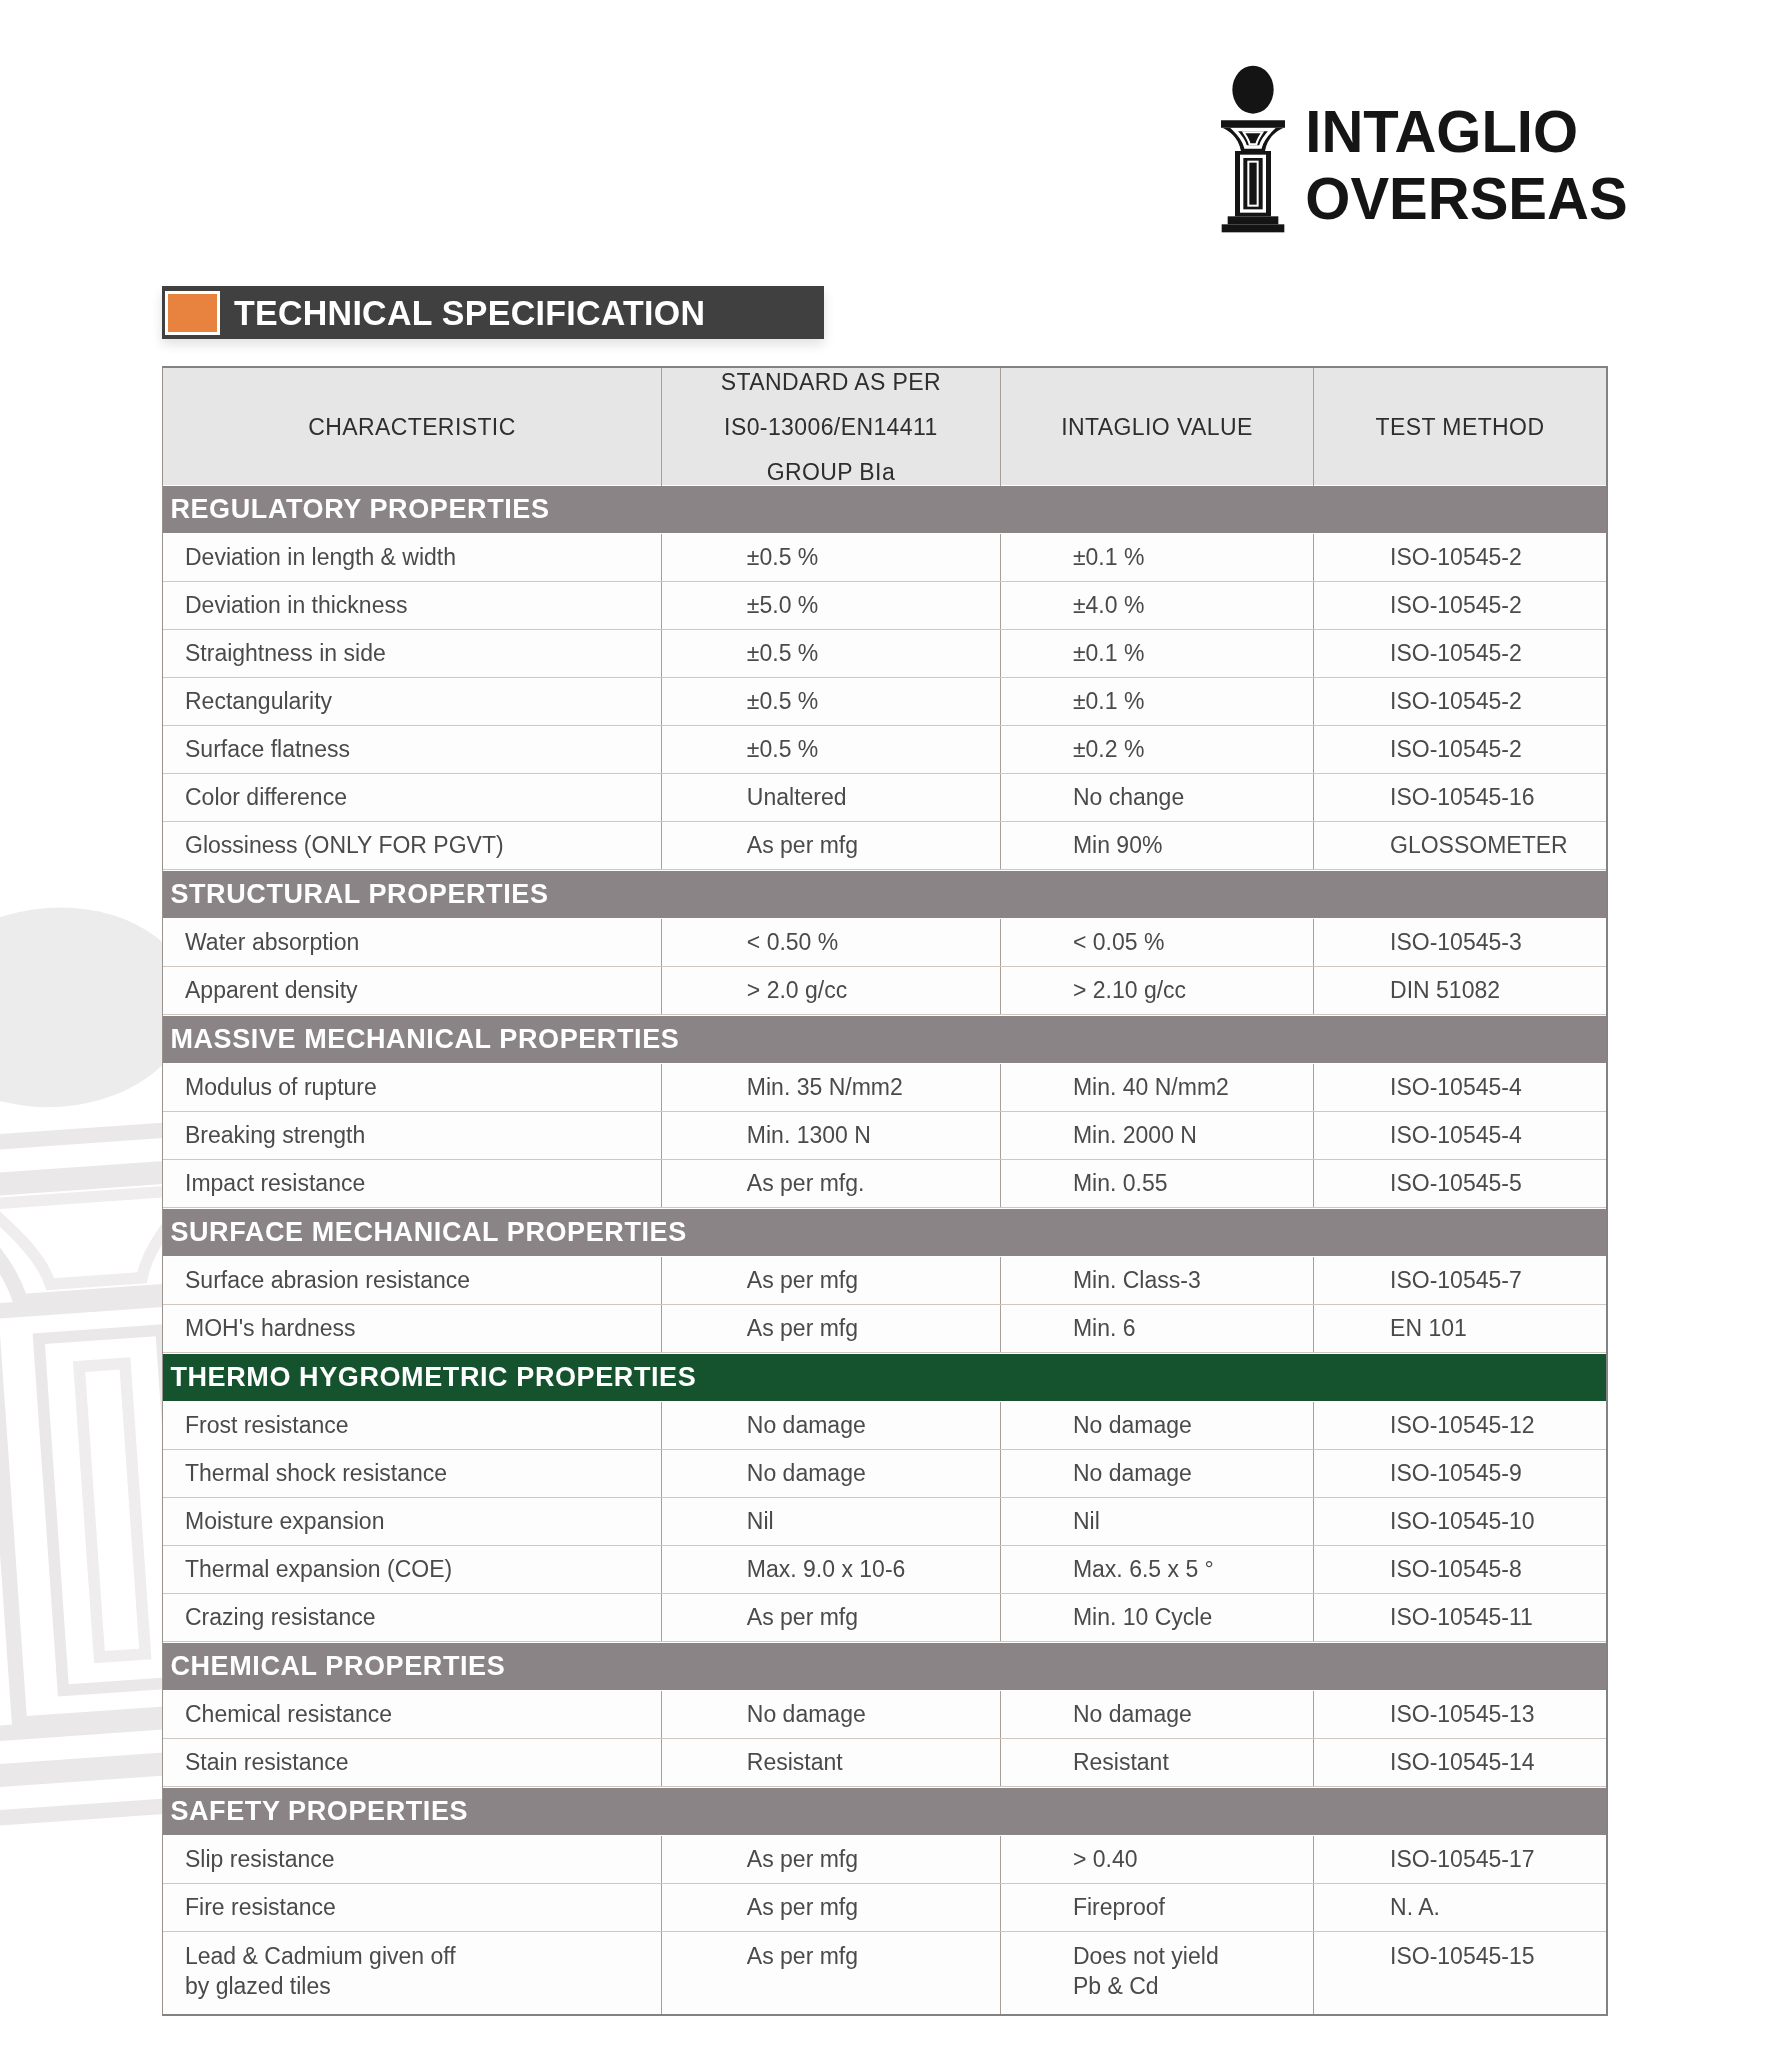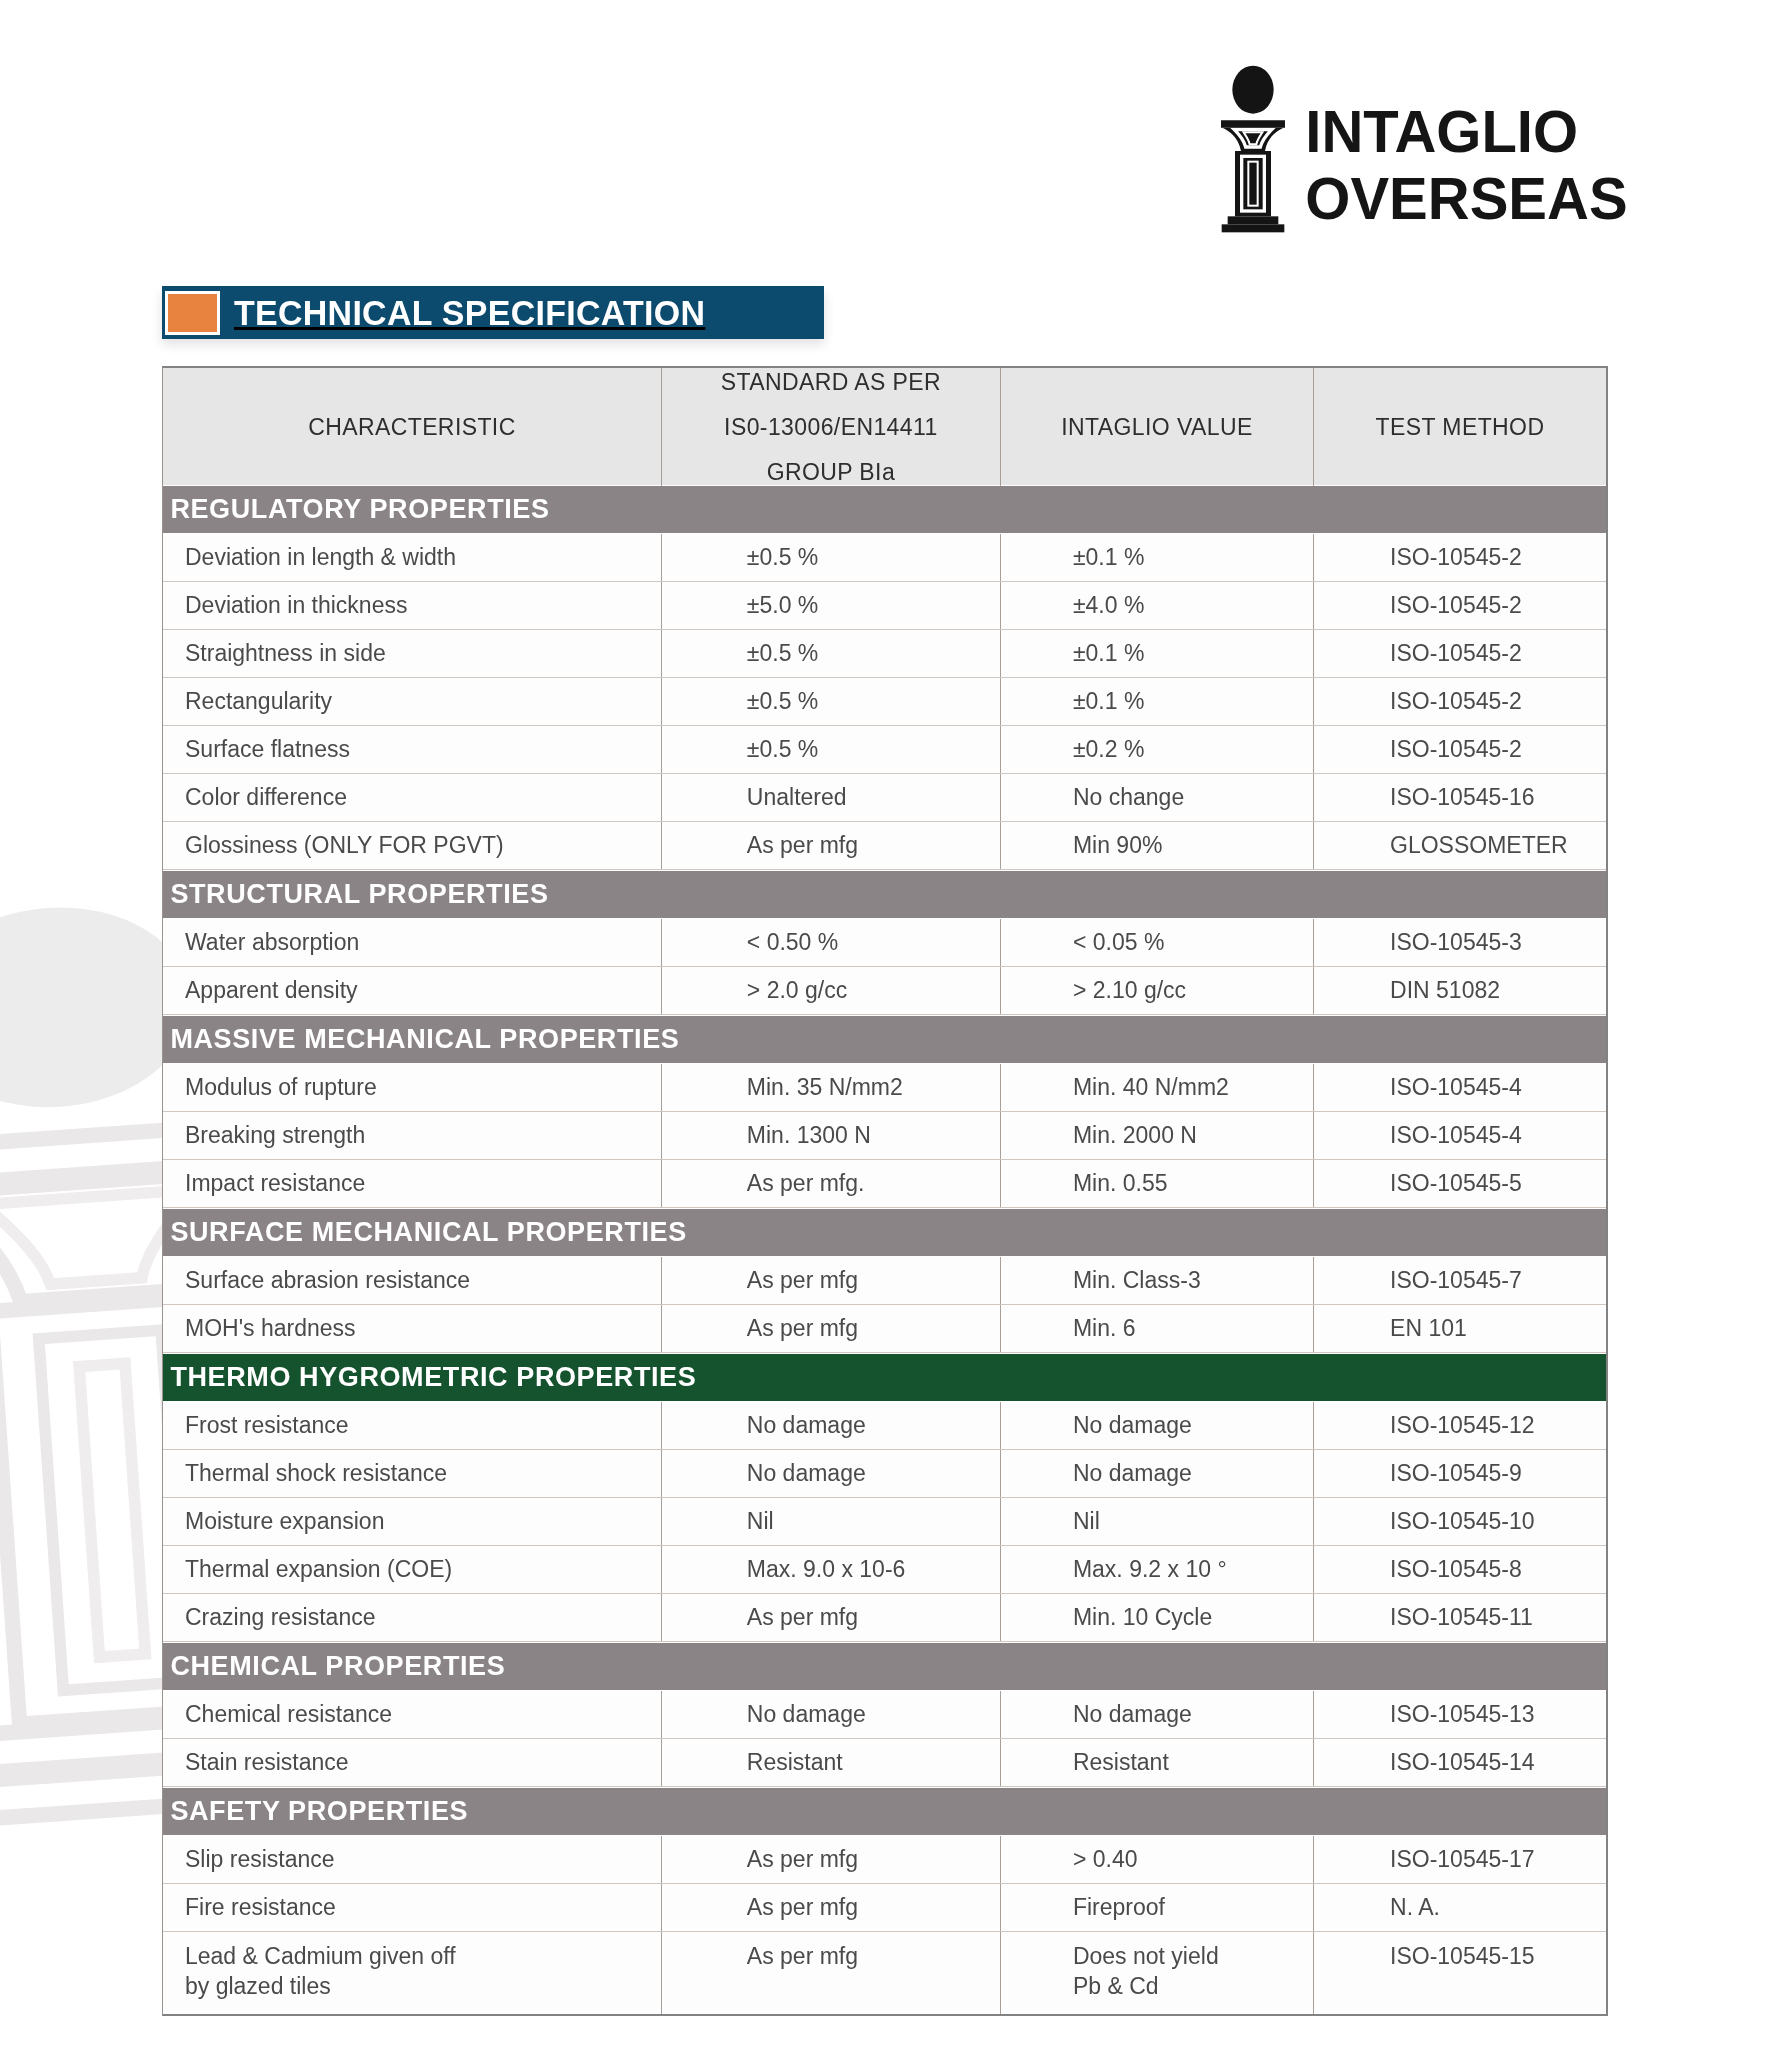--- a/index.html
+++ b/index.html
@@ -159,21 +159,21 @@
     <rect x="53" y="138" width="14" height="66" fill="none" stroke="#ffffff" stroke-width="3"></rect>
     <rect x="22" y="220" width="76" height="12" fill="#141414"></rect>
     <rect x="13" y="232" width="94" height="12" fill="#141414"></rect>
   </svg>
   <div class="brand-text">
     <div>INTAGLIO</div>
     <div>OVERSEAS</div>
   </div>
 </div>
 
-<div class="title-bar" style="background: #0c4a6e; text-decoration: underline;">
+<div class="title-bar" style="background: #404040;">
   <div class="accent-square" style="background: rgb(232, 131, 63);"></div>
   <div class="title-text">TECHNICAL SPECIFICATION</div>
 </div>
 
 <div class="spec-table">
 
   <div class="thead" style="background: rgb(230, 230, 230);">
     <div class="th">CHARACTERISTIC</div>
     <div class="th">
       <div>STANDARD AS PER</div>
@@ -291,21 +291,21 @@
   </div>
   <div class="row">
     <div class="cell c1">Moisture expansion</div>
     <div class="cell c2">Nil</div>
     <div class="cell c3">Nil</div>
     <div class="cell c4">ISO-10545-10</div>
   </div>
   <div class="row">
     <div class="cell c1">Thermal expansion (COE)</div>
     <div class="cell c2">Max. 9.0 x 10-6</div>
-    <div class="cell c3">Max. 9.2 x 10 °</div>
+    <div class="cell c3">Max. 6.5 x 5 °</div>
     <div class="cell c4">ISO-10545-8</div>
   </div>
   <div class="row">
     <div class="cell c1">Crazing resistance</div>
     <div class="cell c2">As per mfg</div>
     <div class="cell c3">Min. 10 Cycle</div>
     <div class="cell c4">ISO-10545-11</div>
   </div>
 
   <div class="section-bar" style="background: rgb(139, 132, 135);">CHEMICAL PROPERTIES</div>

